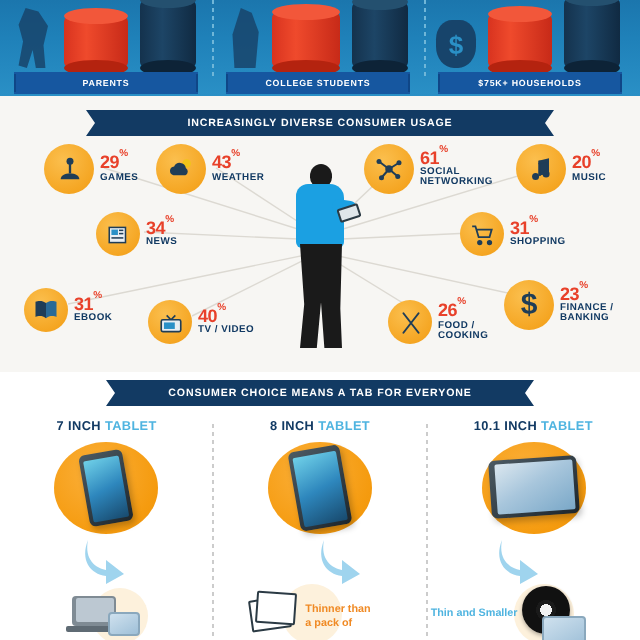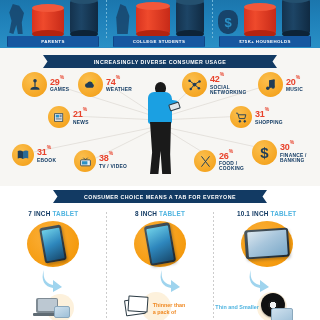--- a/index.html
+++ b/index.html
@@ -292,41 +292,41 @@
       </div>
 
       <div class="stat" style="left:78px;top:4px;">
         <div class="bubble">
           <svg width="15" height="15" viewBox="0 0 24 24">
               <circle cx="16.5" cy="7.5" r="3.4" fill="#f0c419"></circle>
               <path d="M6 17a3.6 3.6 0 0 1 .5-7.1 5 5 0 0 1 9.4 1.2A3.4 3.4 0 0 1 15.5 17z" fill="#1f3d57"></path>
             </svg>
         </div>
         <div class="stxt">
-          <div class="pct"><span>74</span><sup>%</sup></div>
+          <div class="pct"><span>43</span><sup>%</sup></div>
           <div class="lbl">WEATHER</div>
         </div>
       </div>
 
       <div class="stat" style="left:182px;top:4px;">
         <div class="bubble">
           <svg width="15" height="15" viewBox="0 0 24 24" stroke="#1f3d57" stroke-width="1.6">
               <line x1="12" y1="12" x2="4" y2="6"></line>
               <line x1="12" y1="12" x2="20" y2="7"></line>
               <line x1="12" y1="12" x2="6" y2="19"></line>
               <line x1="12" y1="12" x2="19" y2="18"></line>
               <circle cx="12" cy="12" r="3" fill="#1f3d57" stroke="none"></circle>
               <circle cx="4" cy="6" r="2" fill="#1f3d57" stroke="none"></circle>
               <circle cx="20" cy="7" r="2" fill="#1f3d57" stroke="none"></circle>
               <circle cx="6" cy="19" r="2" fill="#1f3d57" stroke="none"></circle>
               <circle cx="19" cy="18" r="2" fill="#1f3d57" stroke="none"></circle>
             </svg>
         </div>
         <div class="stxt">
-          <div class="pct"><span>42</span><sup>%</sup></div>
+          <div class="pct"><span>61</span><sup>%</sup></div>
           <div class="lbl">SOCIAL
 NETWORKING</div>
         </div>
       </div>
 
       <div class="stat" style="left:258px;top:4px;">
         <div class="bubble">
           <svg width="14" height="14" viewBox="0 0 24 24" fill="#1f3d57">
               <path d="M9 17V6l9-2v11"></path>
               <circle cx="6.5" cy="17.5" r="3"></circle>
@@ -354,21 +354,21 @@
         <div class="bubble small">
           <svg width="13" height="13" viewBox="0 0 24 24">
               <rect x="3" y="5" width="15" height="14" fill="#e9eef2" stroke="#1f3d57" stroke-width="1.4"></rect>
               <rect x="5" y="7" width="6" height="5" fill="#2a90c6"></rect>
               <rect x="12" y="7" width="4" height="1.4" fill="#1f3d57"></rect>
               <rect x="12" y="10" width="4" height="1.4" fill="#1f3d57"></rect>
               <rect x="5" y="14" width="11" height="1.4" fill="#1f3d57"></rect>
             </svg>
         </div>
         <div class="stxt">
-          <div class="pct"><span>21</span><sup>%</sup></div>
+          <div class="pct"><span>34</span><sup>%</sup></div>
           <div class="lbl">NEWS</div>
         </div>
       </div>
 
       <div class="stat" style="left:230px;top:38px;">
         <div class="bubble small">
           <svg width="13" height="13" viewBox="0 0 24 24" fill="none" stroke="#1f3d57" stroke-width="1.7">
               <path d="M2 4h3l3 10h10l2-7H6"></path>
               <circle cx="9" cy="19" r="1.6" fill="#1f3d57"></circle>
               <circle cx="18" cy="19" r="1.6" fill="#1f3d57"></circle>
@@ -395,21 +395,21 @@
 
       <div class="stat" style="left:74px;top:82px;">
         <div class="bubble small">
           <svg width="13" height="13" viewBox="0 0 24 24">
               <path d="M8 5L12 9 16 5" stroke="#1f3d57" stroke-width="1.5" fill="none"></path>
               <rect x="3" y="9" width="18" height="11" rx="1.5" fill="#e9eef2" stroke="#1f3d57" stroke-width="1.5"></rect>
               <rect x="5.5" y="11.5" width="10" height="6" fill="#2a90c6"></rect>
             </svg>
         </div>
         <div class="stxt">
-          <div class="pct"><span>38</span><sup>%</sup></div>
+          <div class="pct"><span>40</span><sup>%</sup></div>
           <div class="lbl">TV / VIDEO</div>
         </div>
       </div>
 
       <div class="stat" style="left:194px;top:82px;">
         <div class="bubble small">
           <svg width="13" height="13" viewBox="0 0 24 24" stroke="#1f3d57" stroke-width="1.8" fill="none" stroke-linecap="round">
               <path d="M5 3l14 18M19 3L5 21"></path>
             </svg>
         </div>
@@ -418,21 +418,21 @@
           <div class="lbl">FOOD /
 COOKING</div>
         </div>
       </div>
 
       <div class="stat" style="left:252px;top:72px;">
         <div class="bubble">
           <span style="font-size:15px;font-weight:bold;color:#1f3d57;">$</span>
         </div>
         <div class="stxt">
-          <div class="pct"><span>30</span><sup>%</sup></div>
+          <div class="pct"><span>23</span><sup>%</sup></div>
           <div class="lbl">FINANCE /
 BANKING</div>
         </div>
       </div>
 
     </div>
   </div>
 
   <div class="sec-tabs">
 

